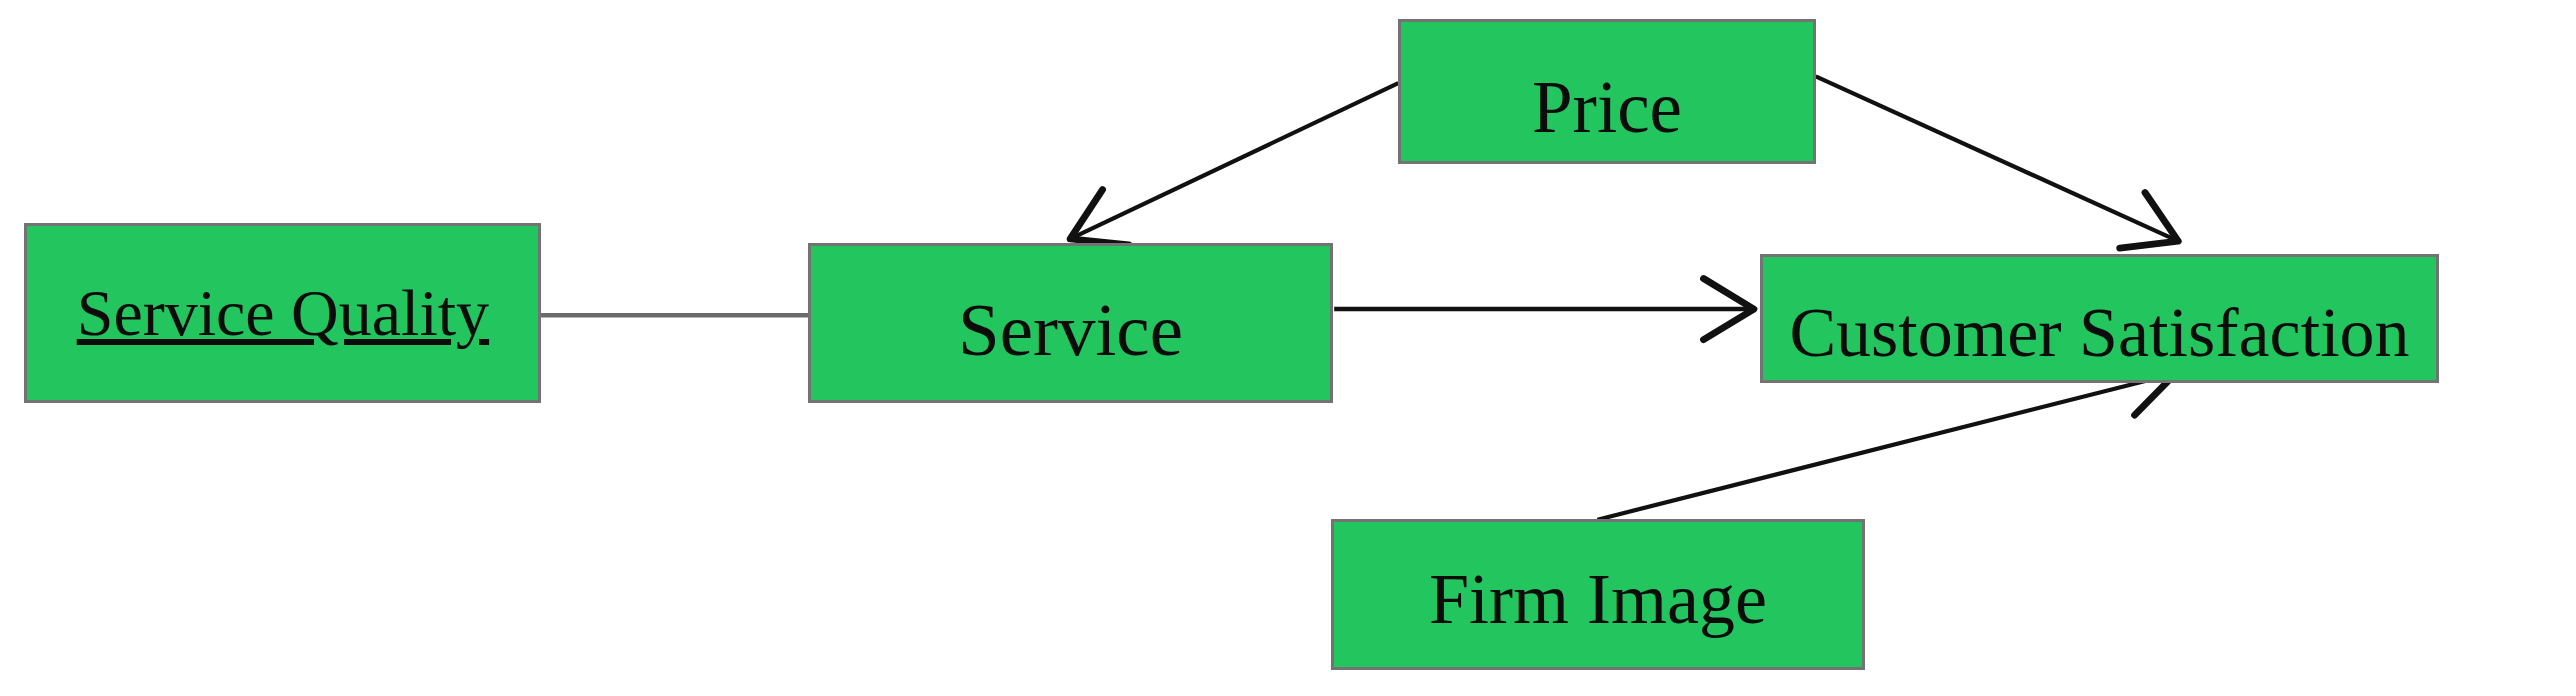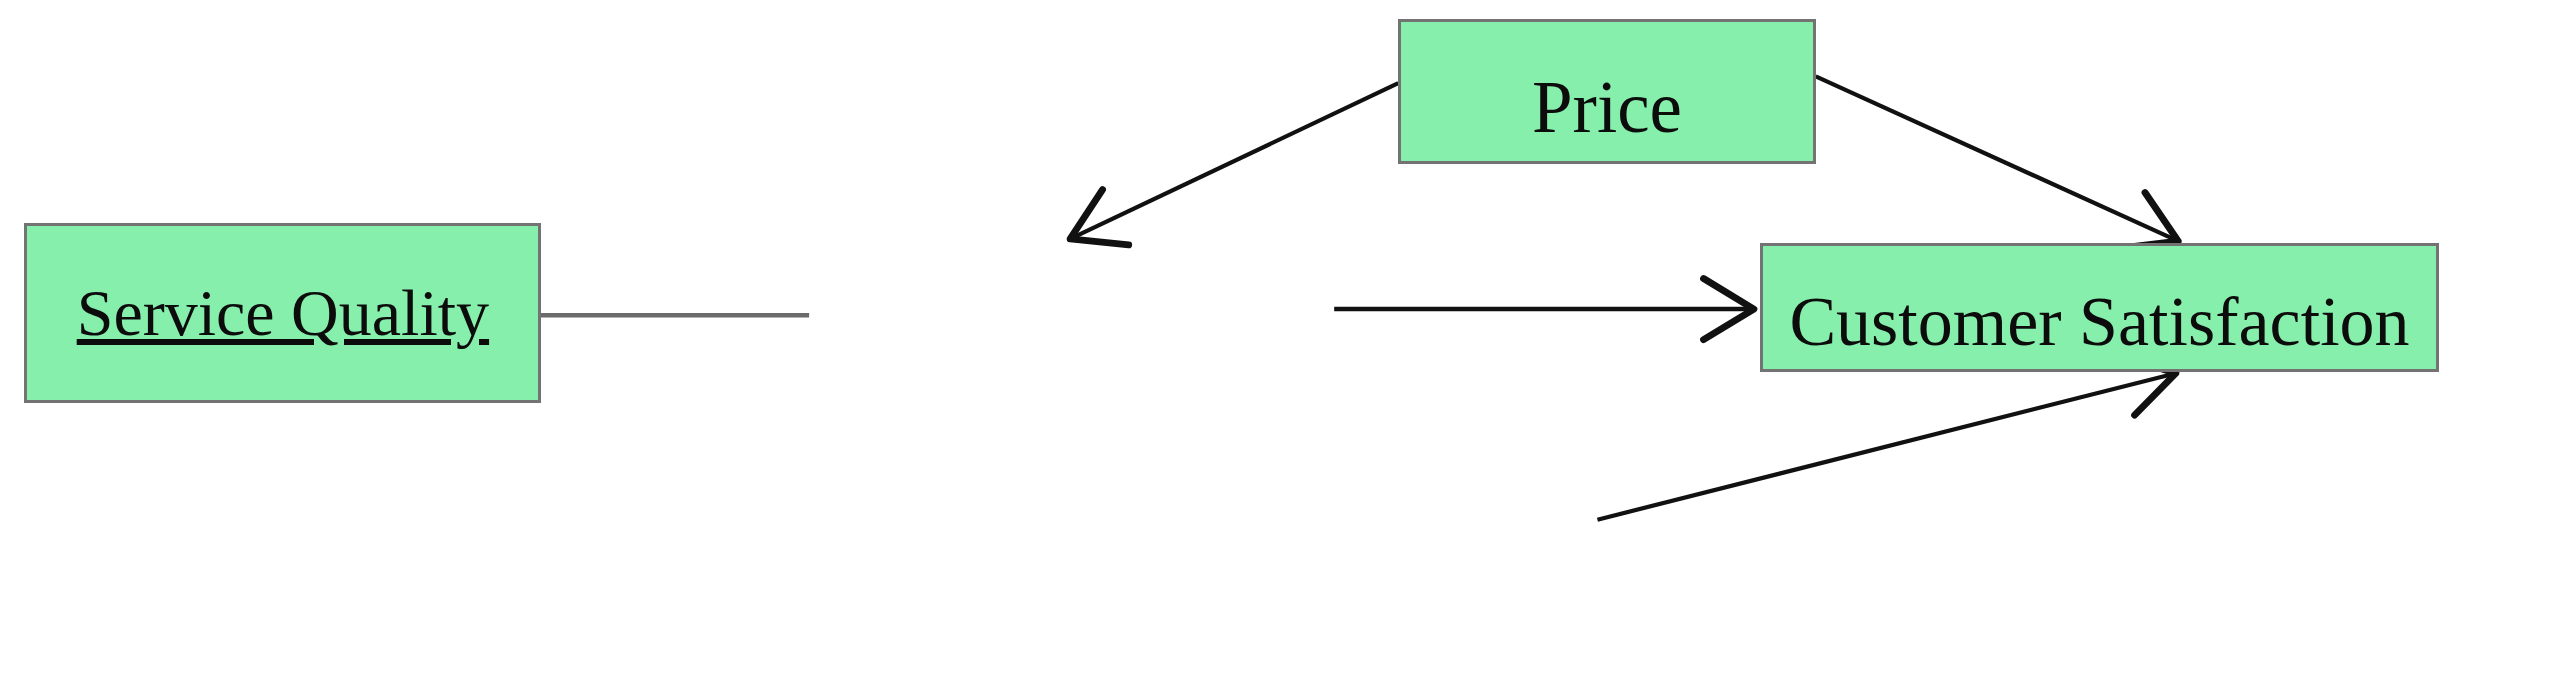--- a/index.html
+++ b/index.html
@@ -19,21 +19,21 @@
     position: absolute;
     left: 0;
     top: 0;
     width: 2576px;
     height: 696px;
     pointer-events: none;
   }
   .node {
     position: absolute;
     box-sizing: border-box;
-    background: #86efac;
+    background: #22c55e;
     border: 3.1px solid #737373;
     display: flex;
     align-items: center;
     justify-content: center;
     color: #0c0c0c;
     white-space: nowrap;
     line-height: 1;
   }
   .node-service-quality {
     left: 24.4px;  top: 223px;  width: 517px; height: 180px;
@@ -44,21 +44,21 @@
     left: 808px; top: 243px; width: 525px; height: 160px;
     font-size: 75px;
     padding-top: 13.7px;
   }
   .node-price {
     left: 1398px; top: 19px;  width: 418px; height: 145px;
     font-size: 73px;
     padding-top: 32px;
   }
   .node-customer-satisfaction {
-    left: 1760px; top: 243px; width: 679px; height: 129px;
+    left: 1760px; top: 254px; width: 679px; height: 129px;
     font-size: 70px;
     padding-top: 29px;
   }
   .node-firm-image {
     left: 1331px; top: 519px; width: 534px; height: 151px;
     font-size: 72px;
     padding-top: 9.2px;
   }
 </style>
 </head>
@@ -81,24 +81,30 @@
 
     <line x1="1748" y1="405" x2="2298" y2="405" stroke="#111111" stroke-width="6" marker-end="url(#open-arrowhead)"></line>
 
     <line x1="2093" y1="681" x2="2851" y2="489" stroke="#111111" stroke-width="5.5" marker-end="url(#open-arrowhead)"></line>
   </svg>
 
   <div class="node node-service-quality">
     <span>Service Quality</span>
   </div>
 
+  <div class="node node-service">
+    <span>Service</span>
+  </div>
 
   <div class="node node-price">
     <span>Price</span>
   </div>
 
   <div class="node node-customer-satisfaction">
     <span>Customer Satisfaction</span>
   </div>
 
+  <div class="node node-firm-image">
+    <span>Firm Image</span>
+  </div>
 
 </div>
 
 
 </body></html>

